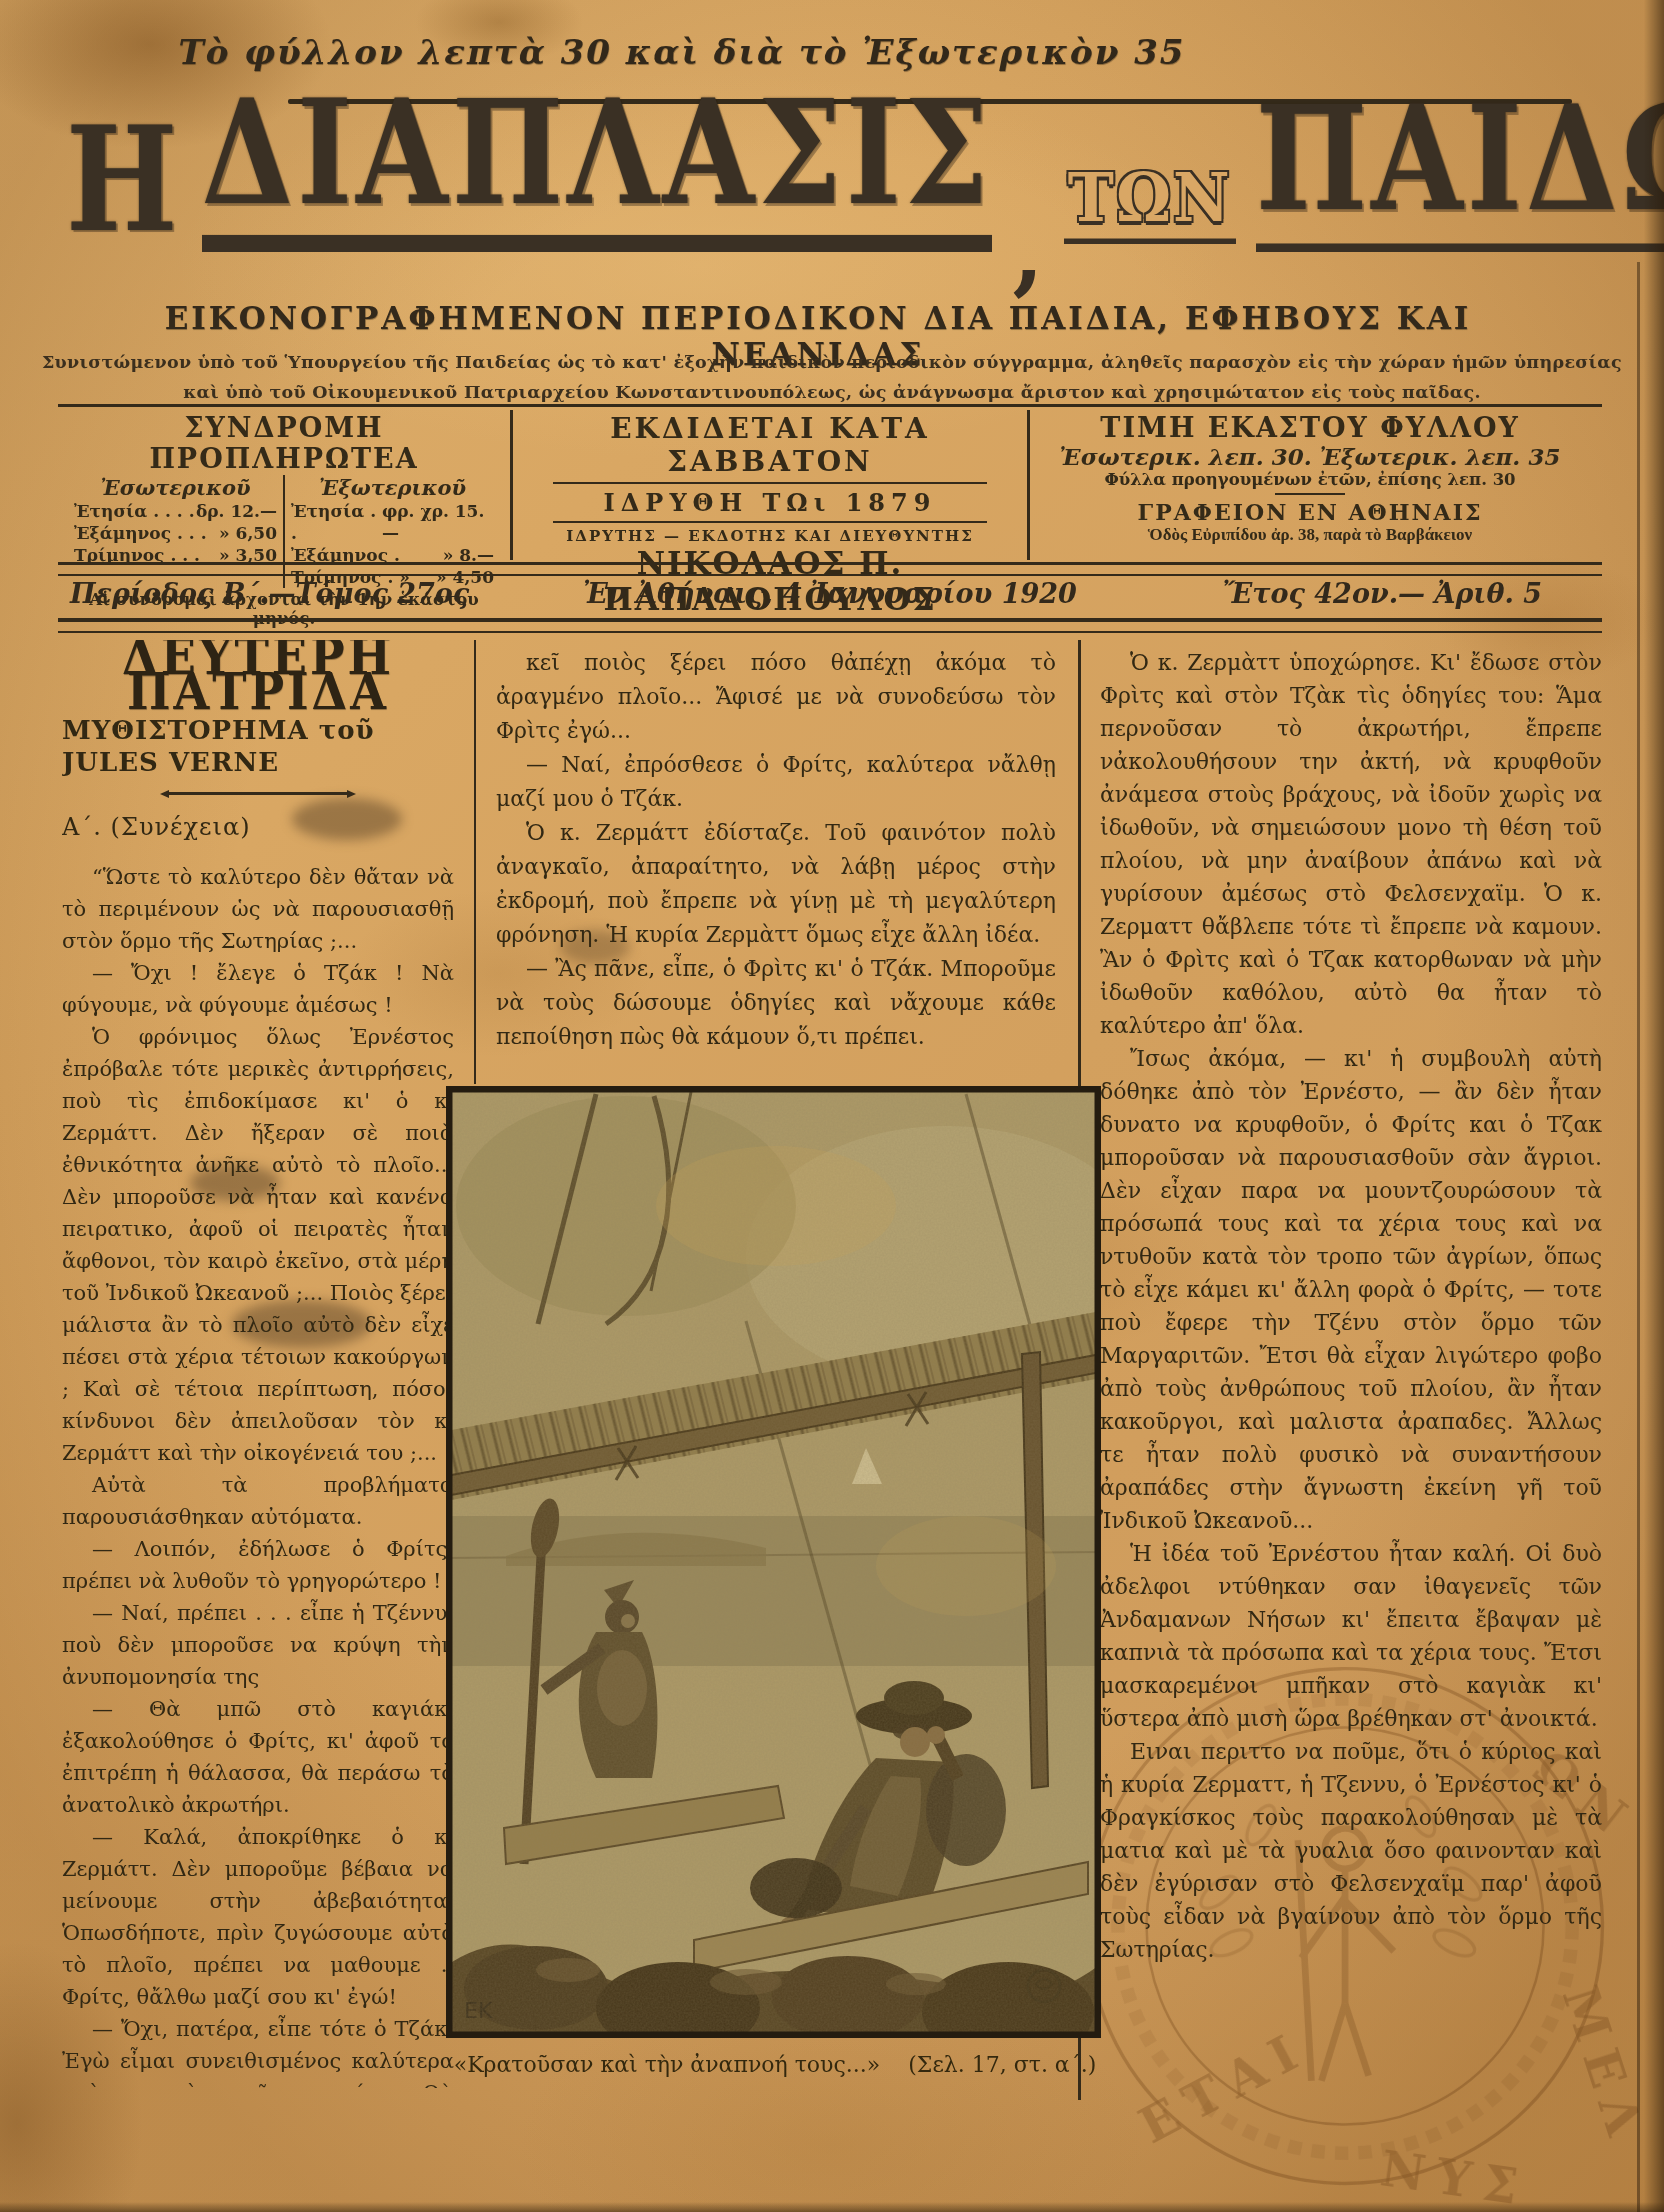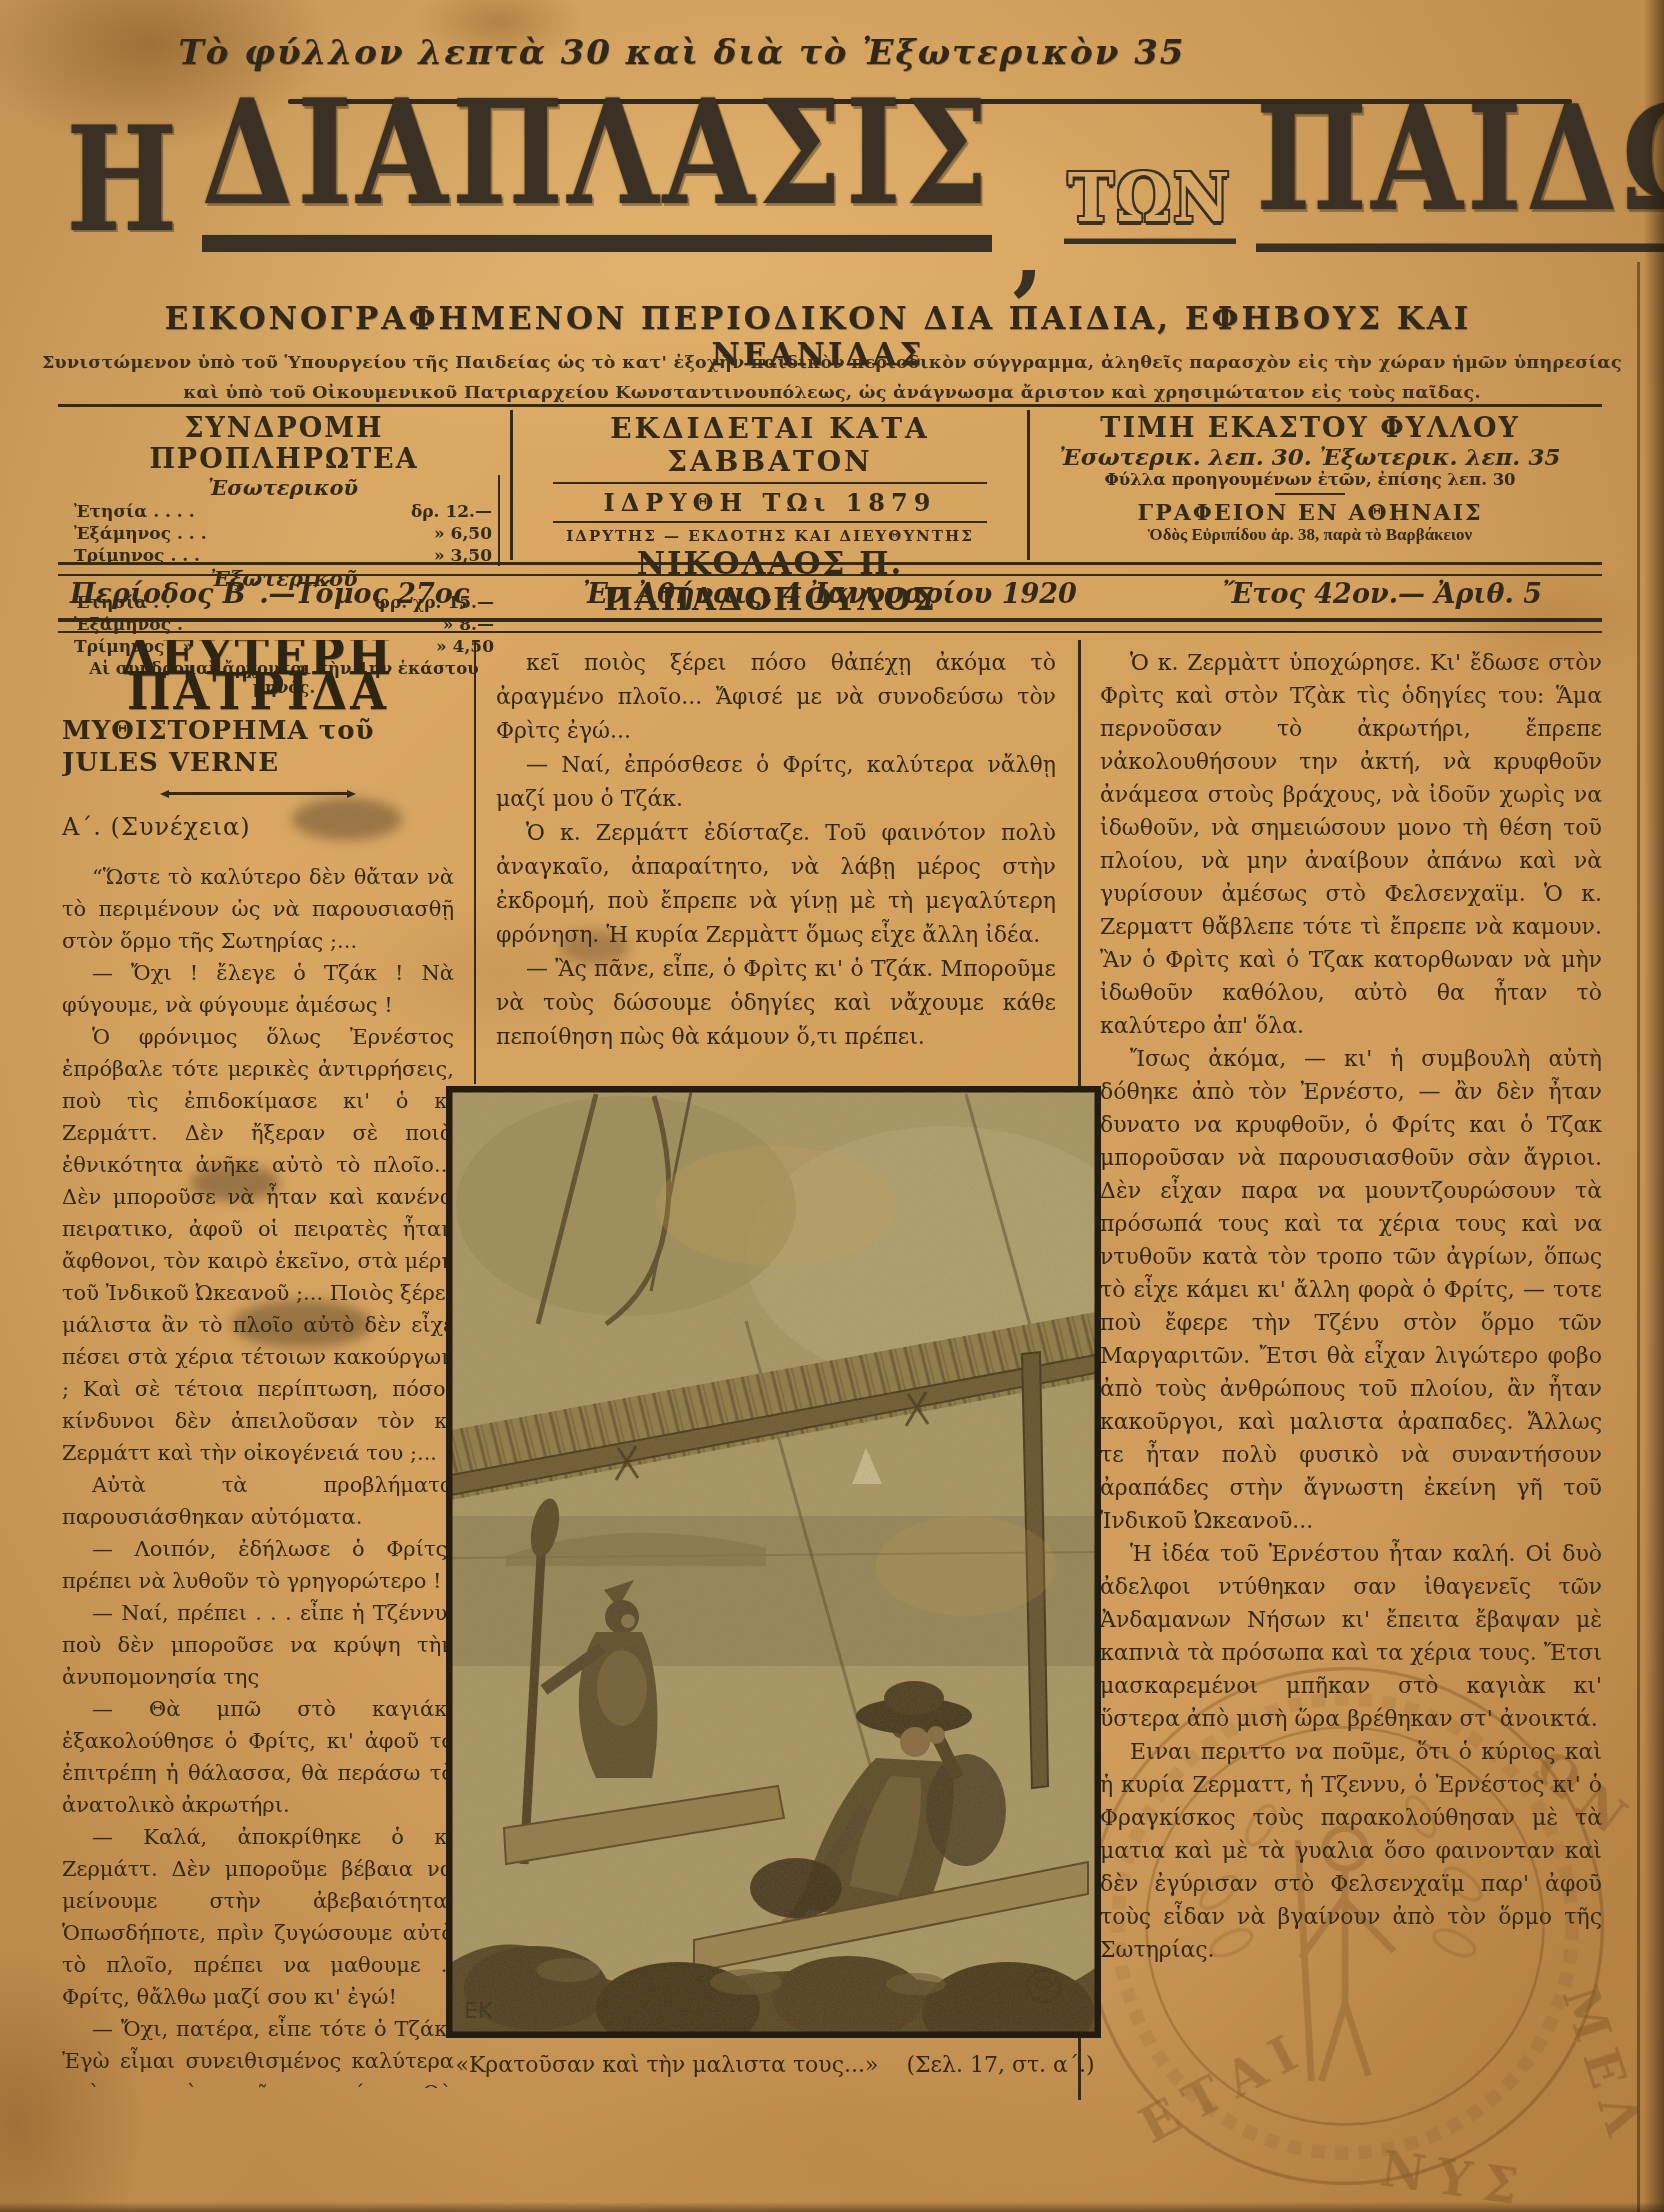--- a/index.html
+++ b/index.html
@@ -35,21 +35,21 @@
   .subtitle{position:absolute;top:300px;left:60px;width:1516px;text-align:center;
     font-size:31px;font-weight:bold;letter-spacing:3px;color:#33291b;}
   .endorse{position:absolute;left:40px;width:1584px;text-align:center;font-size:17.5px;font-weight:bold;color:#3b2f1e;letter-spacing:.3px;}
   .endorse.l1{top:352px;} .endorse.l2{top:382px;}
   .hrule{position:absolute;left:58px;width:1544px;background:#342a1a;}
   
   .infobar{position:absolute;top:410px;left:58px;width:1544px;height:150px;display:flex;}
   .ib-col{box-sizing:border-box;padding:2px 10px;}
   .ib-col.mid{border-left:3px solid #342a1a;border-right:3px solid #342a1a;}
   .ib-title{text-align:center;font-weight:bold;font-size:27px;letter-spacing:2px;}
-  .sub-cols{display:flex;margin-top:1px;flex-direction:column;}
+  .sub-cols{display:flex;margin-top:1px;}
   .sub-col{flex:1;padding:0 6px;}
   .sub-col.first{border-right:2px solid #342a1a;}
   .sub-head{text-align:center;font-weight:bold;font-style:italic;font-size:21px;}
   .sub-row{display:flex;justify-content:space-between;font-weight:bold;font-size:17px;line-height:22px;}
   .ib-note{text-align:center;font-weight:bold;font-size:16.5px;margin-top:2px;}
   .ib-line1{text-align:center;font-weight:bold;font-size:28px;letter-spacing:3px;}
   .ib-sep{height:2px;background:#342a1a;margin:4px 30px;}
   .ib-line2{text-align:center;font-weight:bold;font-size:24px;letter-spacing:6px;}
   .ib-line3{text-align:center;font-weight:bold;font-size:15px;letter-spacing:2px;}
   .ib-line4{text-align:center;font-weight:bold;font-size:31px;letter-spacing:2px;}
@@ -325,21 +325,21 @@
 
     <rect x="0" y="0" width="655" height="952" fill="#7c6233" opacity="0.10"></rect>
     <rect x="0" y="0" width="655" height="952" filter="url(#grain)" opacity="0.5"></rect>
     <ellipse cx="330" cy="120" rx="120" ry="60" fill="#c2a058" opacity="0.25"></ellipse>
     <ellipse cx="520" cy="480" rx="90" ry="50" fill="#c2a058" opacity="0.18"></ellipse>
 
     <rect x="3" y="3" width="649" height="946" fill="none" stroke="#241c10" stroke-width="7"></rect>
   </svg>
 
   <div class="caption overcols">
-    <span>«Κρατοῦσαν καὶ τὴν μαλιστα τους...»</span>
+    <span>«Κρατοῦσαν καὶ τὴν ἀναπνοή τους...»</span>
     <span>&nbsp;&nbsp;</span>
     <span>(Σελ. 17, στ. α΄.)</span>
   </div>
 
   <div class="smudge" style="left:292px;top:798px;width:110px;height:42px;"></div>
   <div class="smudge" style="left:232px;top:1300px;width:140px;height:48px;"></div>
   <div class="smudge" style="left:190px;top:1165px;width:90px;height:36px;"></div>
   <div class="smudge" style="left:560px;top:930px;width:70px;height:34px;background:rgba(70,50,28,.3);"></div>
 
   <div class="edge-right"></div>

